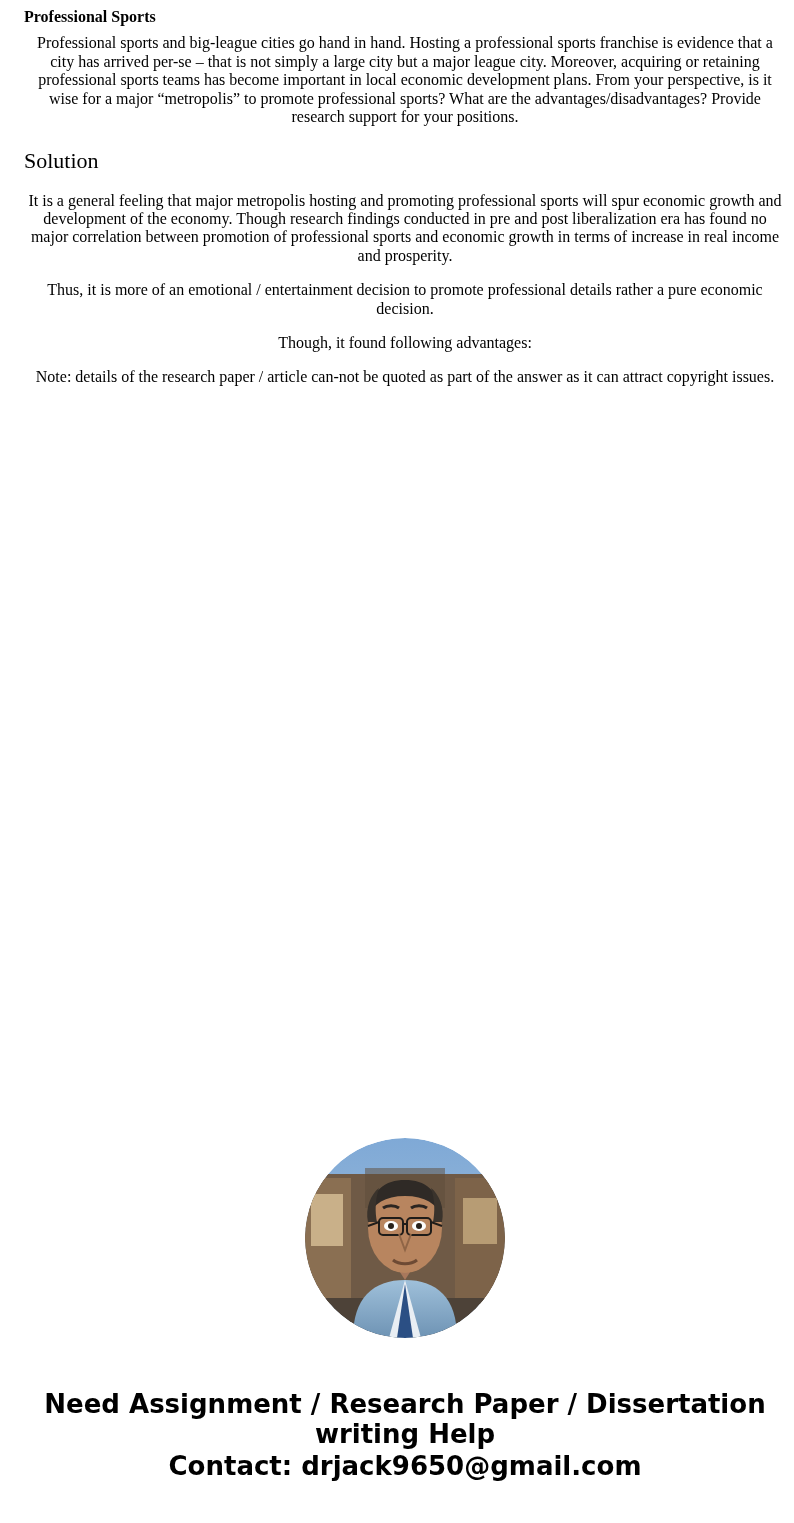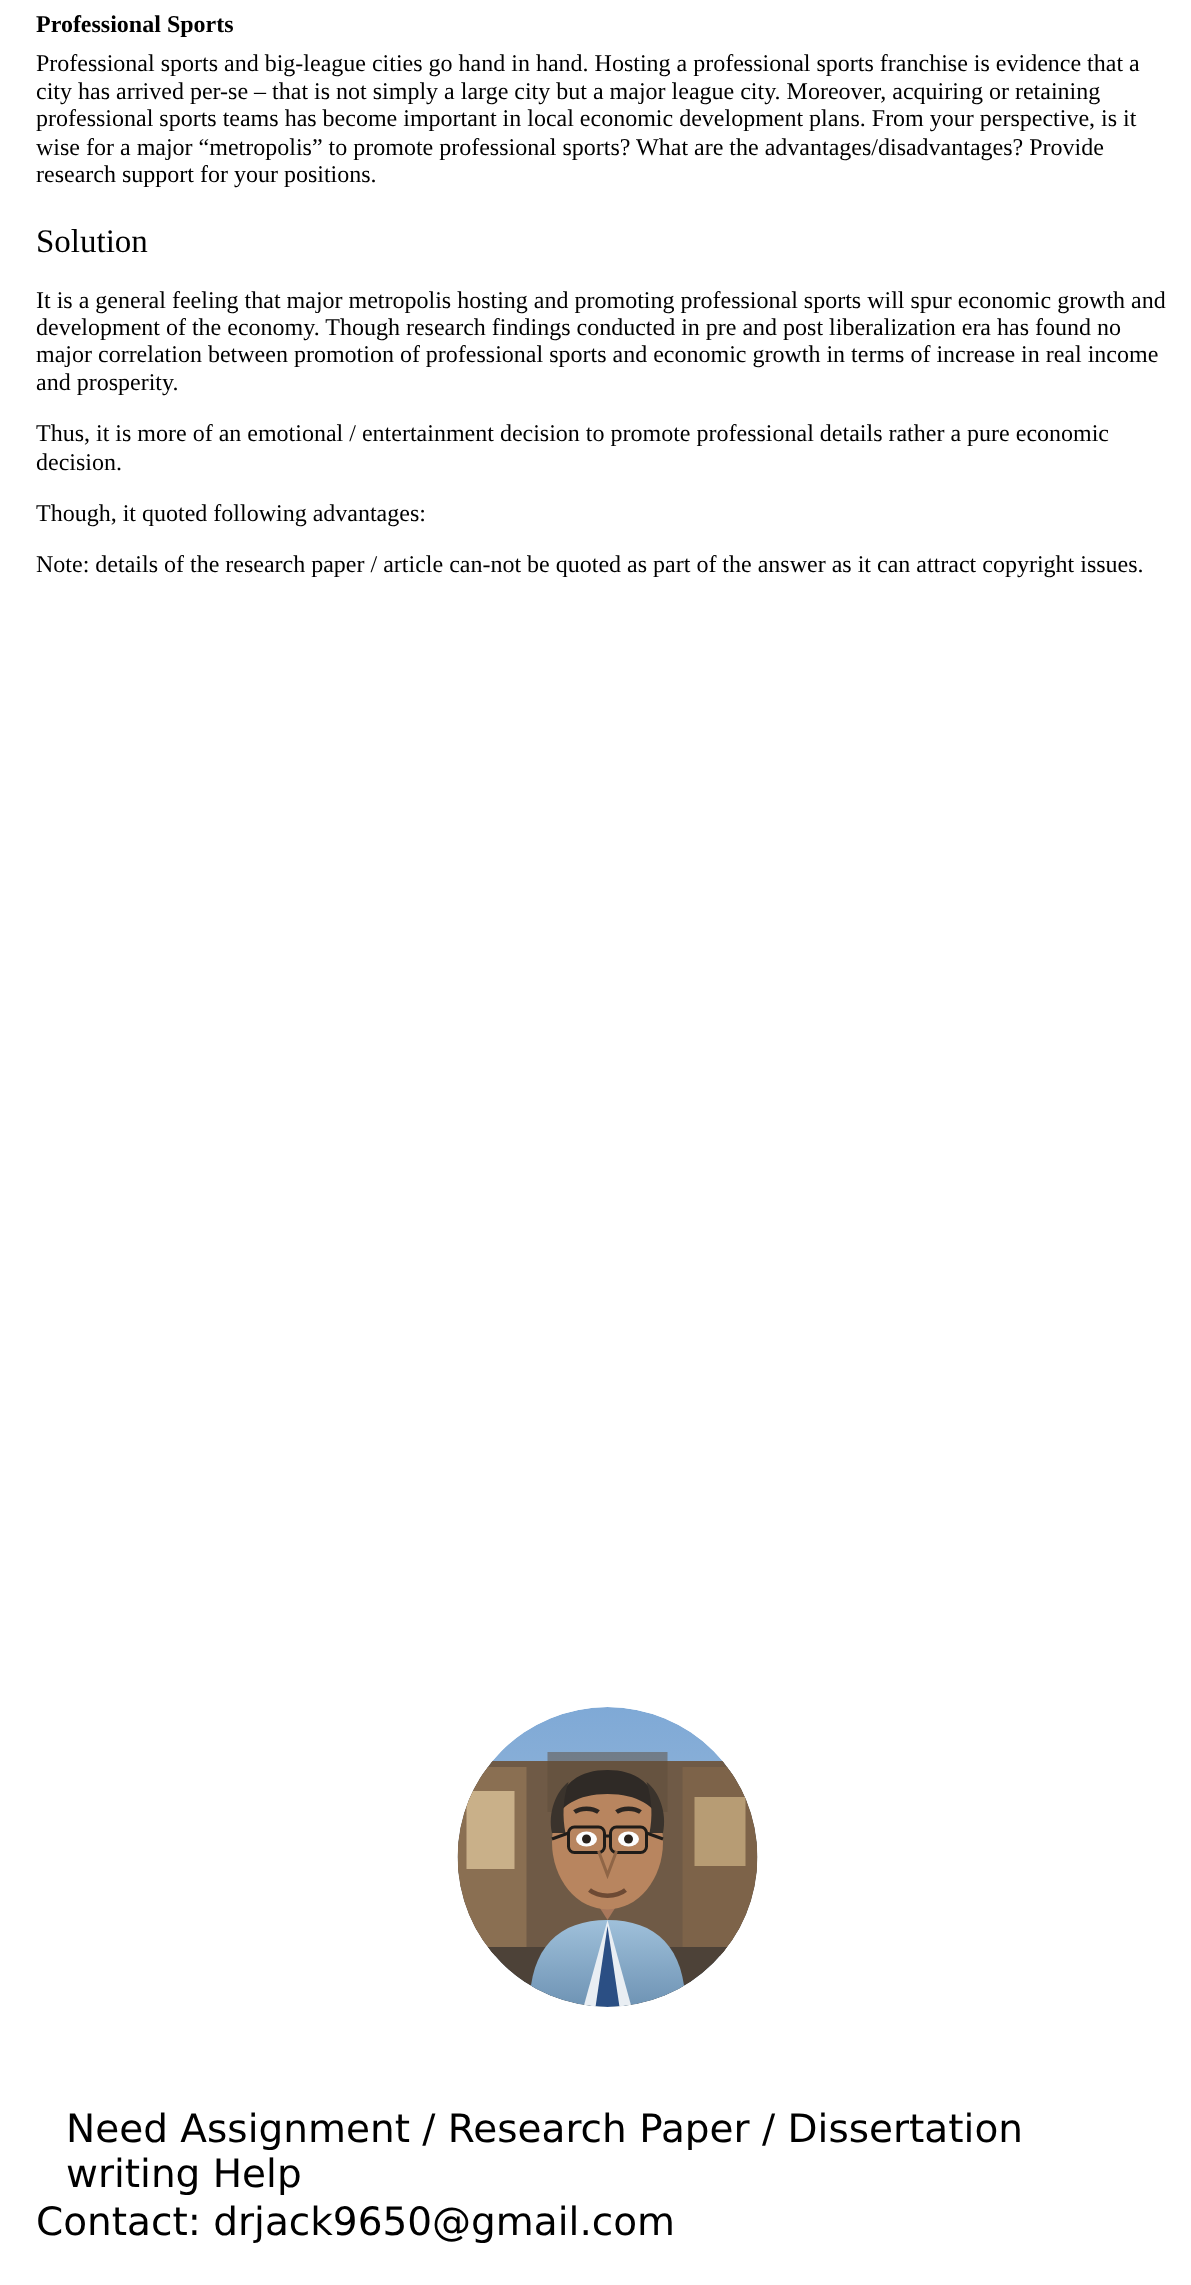--- a/index.html
+++ b/index.html
@@ -28,21 +28,21 @@
     line-height: 1.15;
   }
   h2.section-heading {
     font-size: 22px;
     font-weight: normal;
     margin: 22px 0 18px 0;
     line-height: 1.15;
   }
   p.para {
     margin: 0 0 16px 0;
-    text-align: left;
+    text-align: center;
     line-height: 1.15;
   }
   p.para:last-of-type {
     margin-bottom: 16px;
   }
   .spacer {
     height: 735px;
   }
   .avatar-wrap {
     text-align: center;
@@ -55,24 +55,25 @@
     border-radius: 50%;
     margin: 0 auto;
     overflow: hidden;
     position: relative;
     display: block;
   }
   .avatar svg {
     display: block;
   }
   .footer {
+    text-align: center;
     font-family: "DejaVu Sans", "Liberation Sans", sans-serif;
-    font-weight: normal;
+    font-weight: bold;
     color: #000000;
-    margin-top: 68px;
+    margin-top: 52px;
   }
   .footer .line1 {
     font-size: 26px;
     line-height: 1.15;
     padding: 0 20px;
   }
   .footer .line2 {
     font-size: 26px;
     line-height: 1.15;
     margin-top: 2px;
@@ -84,21 +85,21 @@
 <div class="page">
 
   <h3 class="doc-title">Professional Sports</h3>
 
   <p class="para">Professional sports and big-league cities go hand in hand. Hosting a professional sports franchise is evidence that a city has arrived per-se – that is not simply a large city but a major league city. Moreover, acquiring or retaining professional sports teams has become important in local economic development plans. From your perspective, is it wise for a major “metropolis” to promote professional sports? What are the advantages/disadvantages? Provide research support for your positions.</p>
 
   <h2 class="section-heading">Solution</h2>
 
   <p class="para">It is a general feeling that major metropolis hosting and promoting professional sports will spur economic growth and development of the economy. Though research findings conducted in pre and post liberalization era has found no major correlation between promotion of professional sports and economic growth in terms of increase in real income and prosperity.</p>
   <p class="para">Thus, it is more of an emotional / entertainment decision to promote professional details rather a pure economic decision.</p>
-  <p class="para">Though, it quoted following advantages:</p>
+  <p class="para">Though, it found following advantages:</p>
   <p class="para">Note: details of the research paper / article can-not be quoted as part of the answer as it can attract copyright issues.</p>
 
   <div class="spacer"></div>
 
   <div class="avatar-wrap">
     <div class="avatar">
       <svg width="200" height="200" viewBox="0 0 200 200" aria-hidden="true">
         <defs>
           <clipPath id="circleClip">
             <circle cx="100" cy="100" r="100"></circle>

